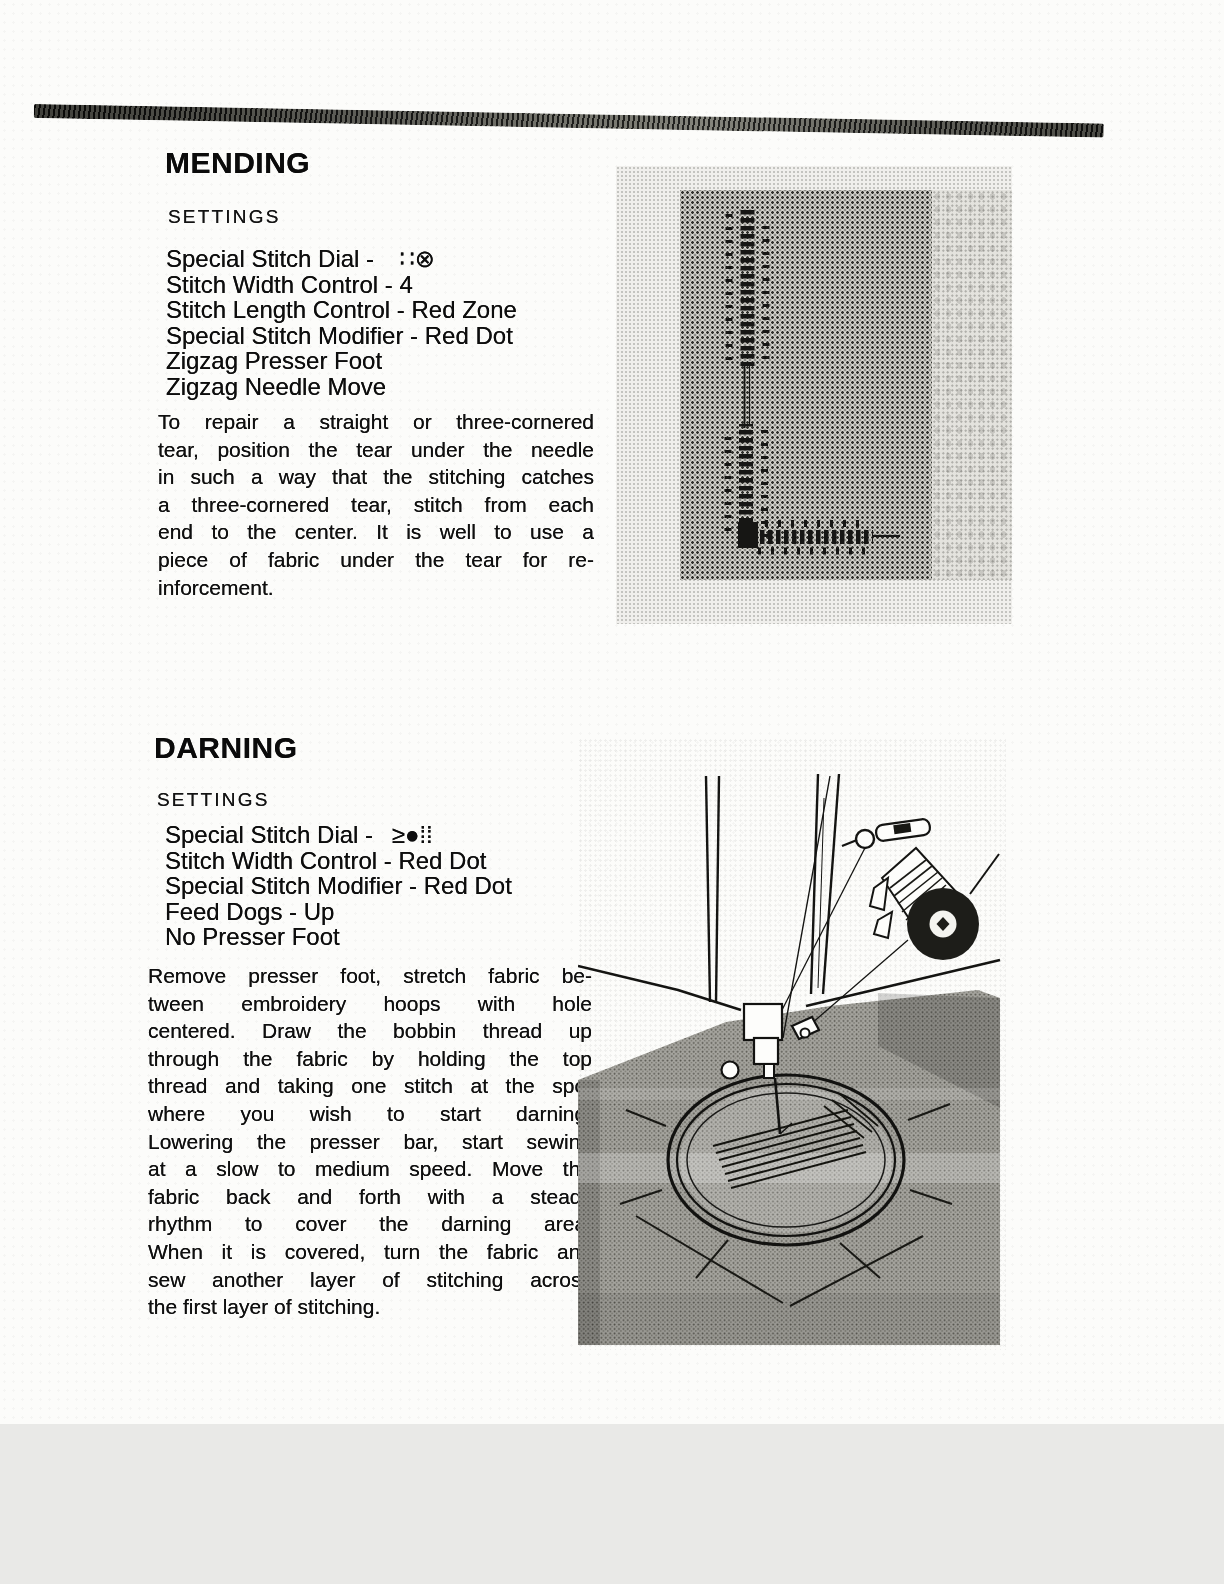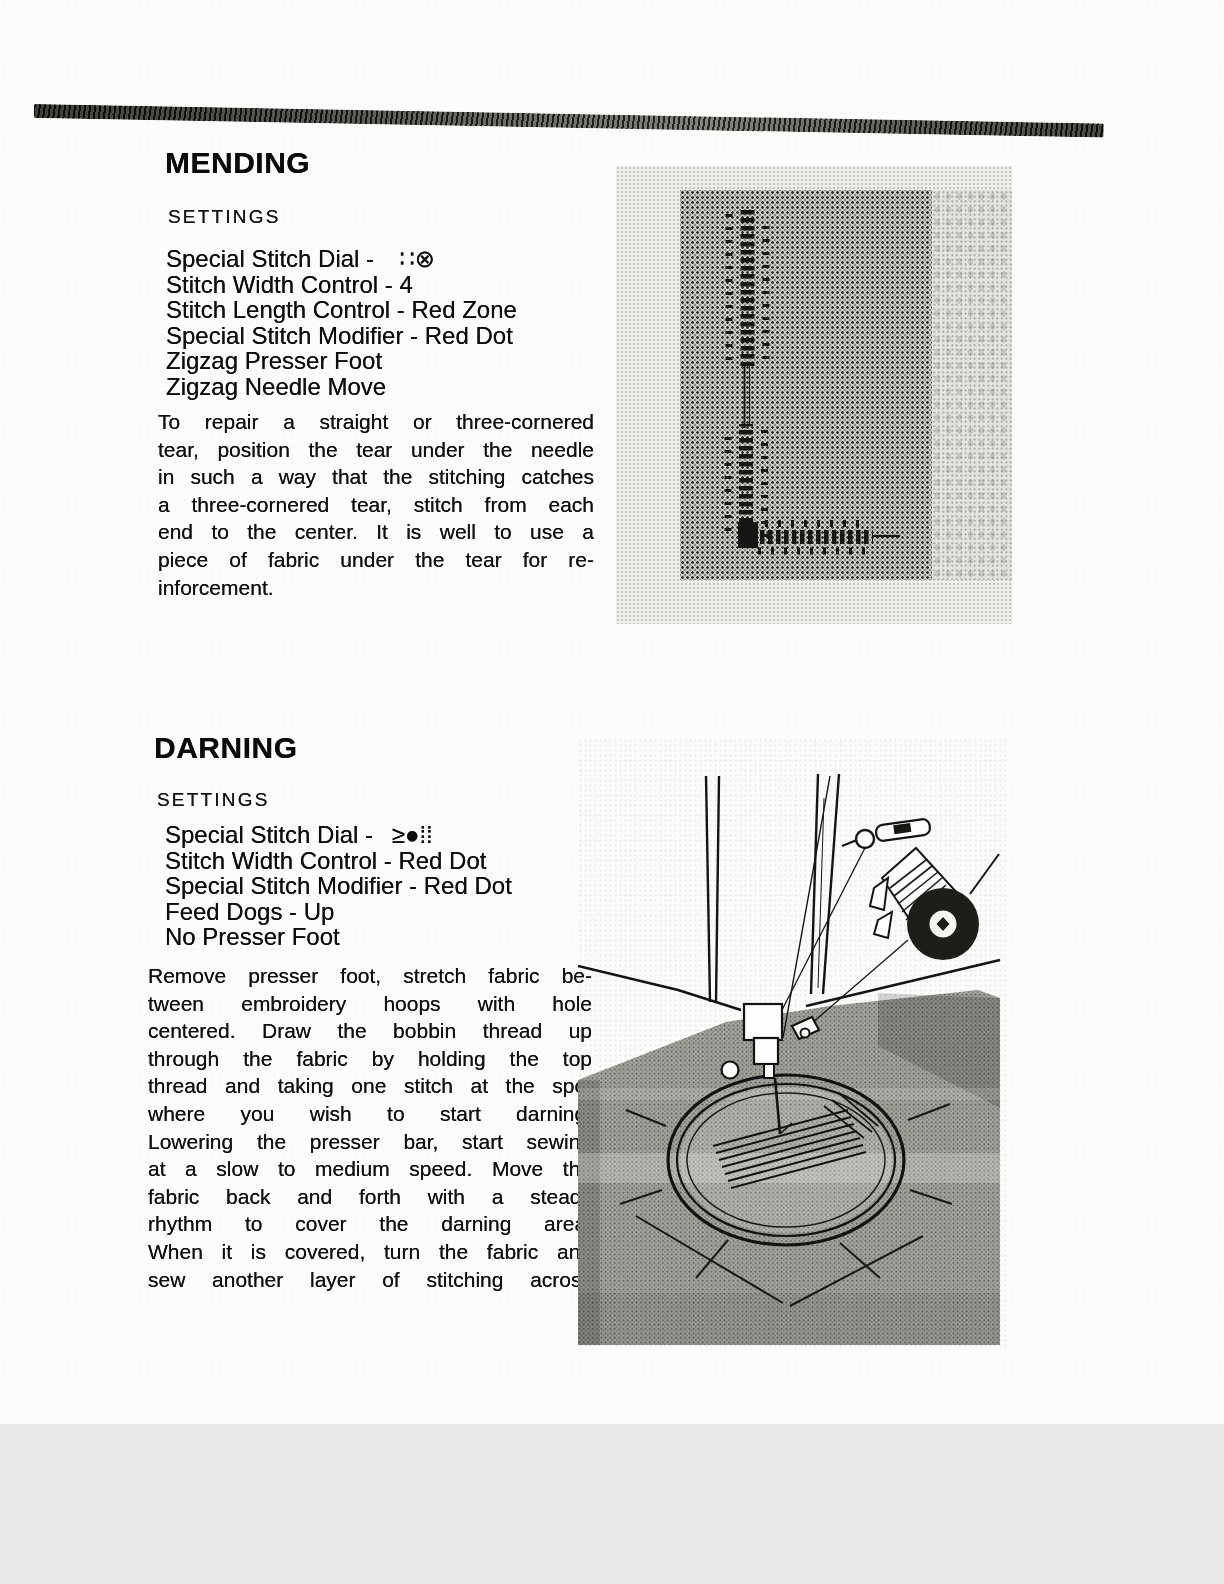--- a/index.html
+++ b/index.html
@@ -143,20 +143,21 @@
     <div class="pline scan">centered. Draw the bobbin thread up</div>
     <div class="pline scan">through the fabric by holding the top</div>
     <div class="pline scan">thread and taking one stitch at the spot</div>
     <div class="pline scan">where you wish to start darning.</div>
     <div class="pline scan">Lowering the presser bar, start sewing</div>
     <div class="pline scan">at a slow to medium speed. Move the</div>
     <div class="pline scan">fabric back and forth with a steady</div>
     <div class="pline scan">rhythm to cover the darning area.</div>
     <div class="pline scan">When it is covered, turn the fabric and</div>
     <div class="pline scan">sew another layer of stitching across</div>
+    <div class="pline last scan">the first layer of stitching.</div>
   </div>
 
   <div class="abs illus-darning">
     <svg width="428" height="612" viewBox="0 0 428 612">
       <defs>
         <pattern id="ht" width="4.4" height="4.4" patternUnits="userSpaceOnUse">
           <rect width="4.4" height="4.4" fill="#a5a49e"></rect>
           <circle cx="1.4" cy="1.4" r="0.95" fill="#57564f"></circle>
           <circle cx="3.4" cy="3.4" r="0.75" fill="#6b6a62"></circle>
         </pattern>

